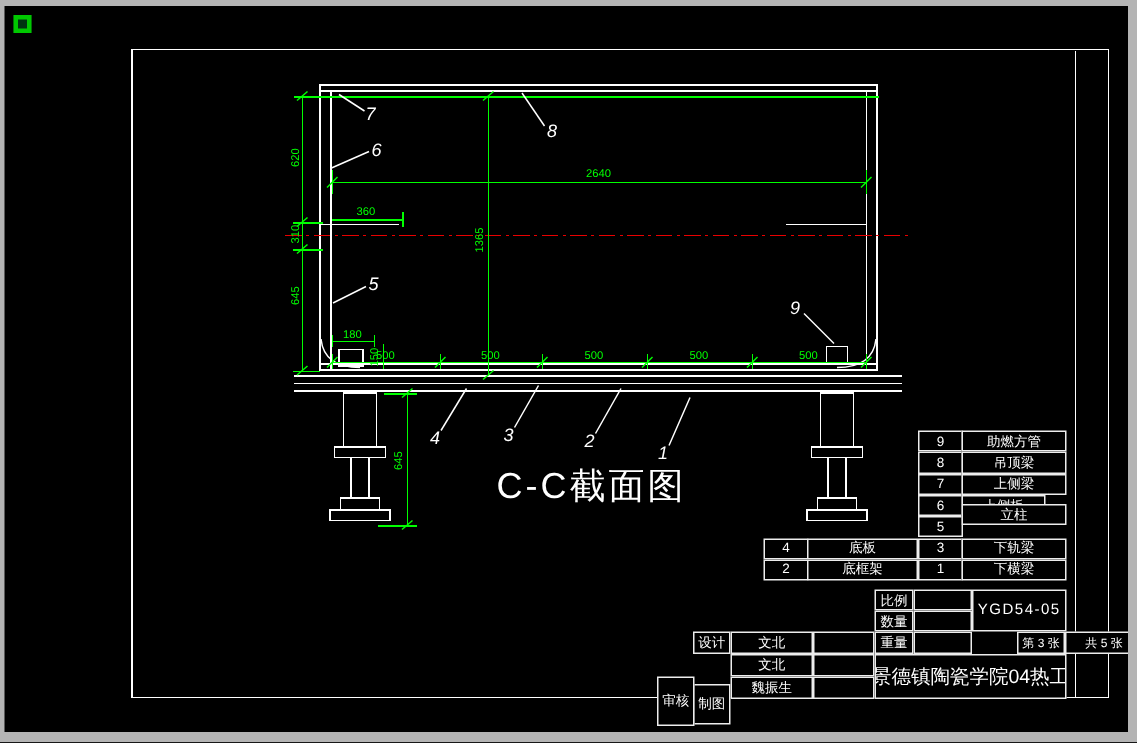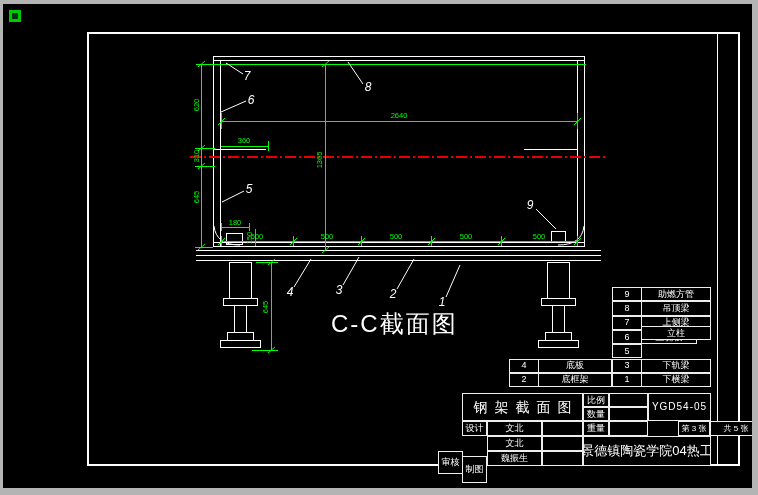--- a/index.html
+++ b/index.html
@@ -164,32 +164,31 @@
 
   <div class="cell" style="left:612px;top:287px;width:30px;height:14.3px">9</div>
   <div class="cell" style="left:641px;top:287px;width:70px;height:14.3px">助燃方管</div>
   <div class="cell" style="left:612px;top:301.3px;width:30px;height:14.3px">8</div>
   <div class="cell" style="left:641px;top:301.3px;width:70px;height:14.3px">吊顶梁</div>
   <div class="cell" style="left:612px;top:315.6px;width:30px;height:14.3px">7</div>
   <div class="cell" style="left:641px;top:315.6px;width:70px;height:14.3px">上侧梁</div>
   <div class="cell" style="left:612px;top:329.9px;width:30px;height:14.3px">6</div>
   <div class="cell" style="left:641px;top:329.9px;width:56px;height:14.3px">上侧板</div>
   <div class="cell" style="left:612px;top:344.2px;width:30px;height:14.3px">5</div>
-  <div class="cell" style="left:641px;top:326px;width:70px;height:14.3px">立柱</div>
+  <div class="cell" style="left:641px;top:336px;width:70px;height:14.3px">立柱</div>
   <div class="cell" style="left:612px;top:358.5px;width:30px;height:14.3px">3</div>
   <div class="cell" style="left:641px;top:358.5px;width:70px;height:14.3px">下轨梁</div>
   <div class="cell" style="left:612px;top:372.8px;width:30px;height:14.2px">1</div>
   <div class="cell" style="left:641px;top:372.8px;width:70px;height:14.2px">下横梁</div>
 
   <div class="cell" style="left:509px;top:358.5px;width:30px;height:14.3px">4</div>
   <div class="cell" style="left:538px;top:358.5px;width:74px;height:14.3px">底板</div>
   <div class="cell" style="left:509px;top:372.8px;width:30px;height:14.2px">2</div>
   <div class="cell" style="left:538px;top:372.8px;width:74px;height:14.2px">底框架</div>
 
-  <div class="cell big" style="left:462px;top:393px;width:121px;height:28px">钢架截面图</div>
   <div class="cell" style="left:583px;top:393px;width:26px;height:14px">比例</div>
   <div class="cell" style="left:609px;top:393px;width:39px;height:14px"></div>
   <div class="cell" style="left:583px;top:407px;width:26px;height:14px">数量</div>
   <div class="cell" style="left:609px;top:407px;width:39px;height:14px"></div>
   <div class="cell dno" style="left:648px;top:393px;width:63px;height:28px">YGD54-05</div>
 
   <div class="cell" style="left:462px;top:421px;width:25px;height:15px">设计</div>
   <div class="cell" style="left:487px;top:421px;width:55px;height:15px">文北</div>
   <div class="cell" style="left:542px;top:421px;width:41px;height:15px"></div>
   <div class="cell" style="left:583px;top:421px;width:26px;height:15px">重量</div>
@@ -198,18 +197,18 @@
   <div class="cell sheetcell" style="left:680px;top:421px;width:52px;height:15px">共 5 张</div>
 
   <div class="cell" style="left:462px;top:456px;width:25px;height:27px">制图</div>
   <div class="cell" style="left:487px;top:436px;width:55px;height:15px">文北</div>
   <div class="cell" style="left:542px;top:436px;width:41px;height:15px"></div>
   <div class="cell org" style="left:583px;top:436px;width:128px;height:30px">
     <span>景德镇陶瓷学院</span>
     <span class="sub">04热工</span>
   </div>
 
-  <div class="cell" style="left:438px;top:451px;width:25px;height:23px">审核</div>
+  <div class="cell" style="left:438px;top:451px;width:25px;height:33px">审核</div>
   <div class="cell" style="left:487px;top:451px;width:55px;height:15px">魏振生</div>
   <div class="cell" style="left:542px;top:451px;width:41px;height:15px"></div>
 
   <div id="winframe"></div>
 </div>
 
 </body></html>

